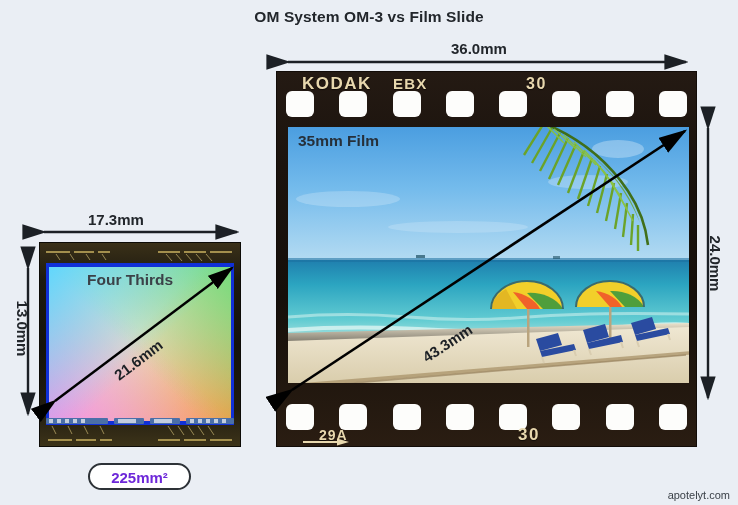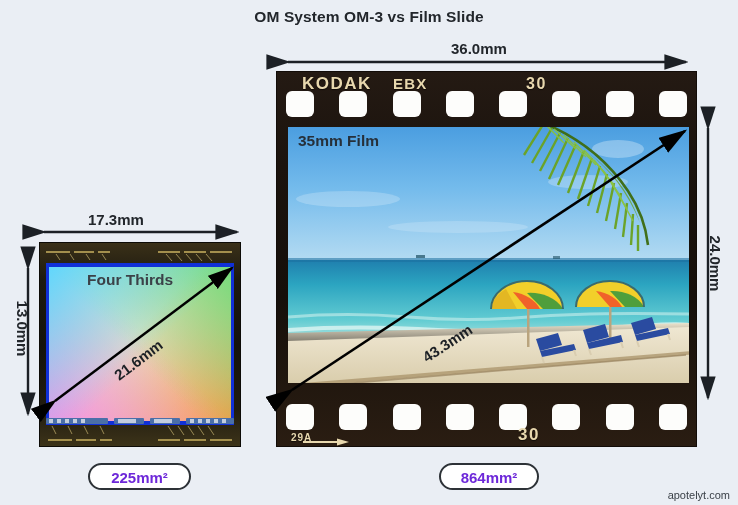--- a/index.html
+++ b/index.html
@@ -99,21 +99,21 @@
     font-family: "Liberation Sans", sans-serif;
     font-weight: bold;
     color: #e8d8ae;
     font-size: 16px;
     letter-spacing: 1.2px;
     text-shadow: 0 1px 1px rgba(0,0,0,.6);
   }
   .kodak { left: 25px; top: 2px; font-size: 17px; letter-spacing: 1.5px; }
   .ebx   { left: 110px; top: 3px; font-size: 15px; letter-spacing: 1.2px; margin-left: 6px;}
   .num30-top { left: 249px; top: 3px; font-size: 16px; letter-spacing: 1.5px; }
-  .num29a { left: 14px; bottom: 3px; font-size: 10px; letter-spacing: 1px; }
+  .num29a { left: 42px; bottom: 3px; font-size: 14px; letter-spacing: 1px; }
   .num30-bot { left: 241px; bottom: 1px; font-size: 17px; letter-spacing: 1.5px; }
   .frame-arrow {
     position: absolute;
     left: 26px;
     bottom: 0px;
     width: 46px;
     height: 8px;
   }
 
   
@@ -483,17 +483,16 @@
 
   <div class="diag-text" style="left:424px; top:350px; transform: rotate(-33.4deg);">43.3mm</div>
 
   <div class="dim-label" style="left:88px; top:211px;">17.3mm</div>
 
   <div class="dim-label vert" style="left:-5px; top:320px; transform: rotate(90deg);">13.0mm</div>
 
   <div class="diag-text" style="left:116px; top:368px; transform: rotate(-36.9deg);">21.6mm</div>
 
   <div class="pill pill-mft">225mm²</div>
-  <div class="pill pill-ff">864mm²</div>
 
   <div class="watermark">apotelyt.com</div>
 
 </div>
 
 </body></html>

